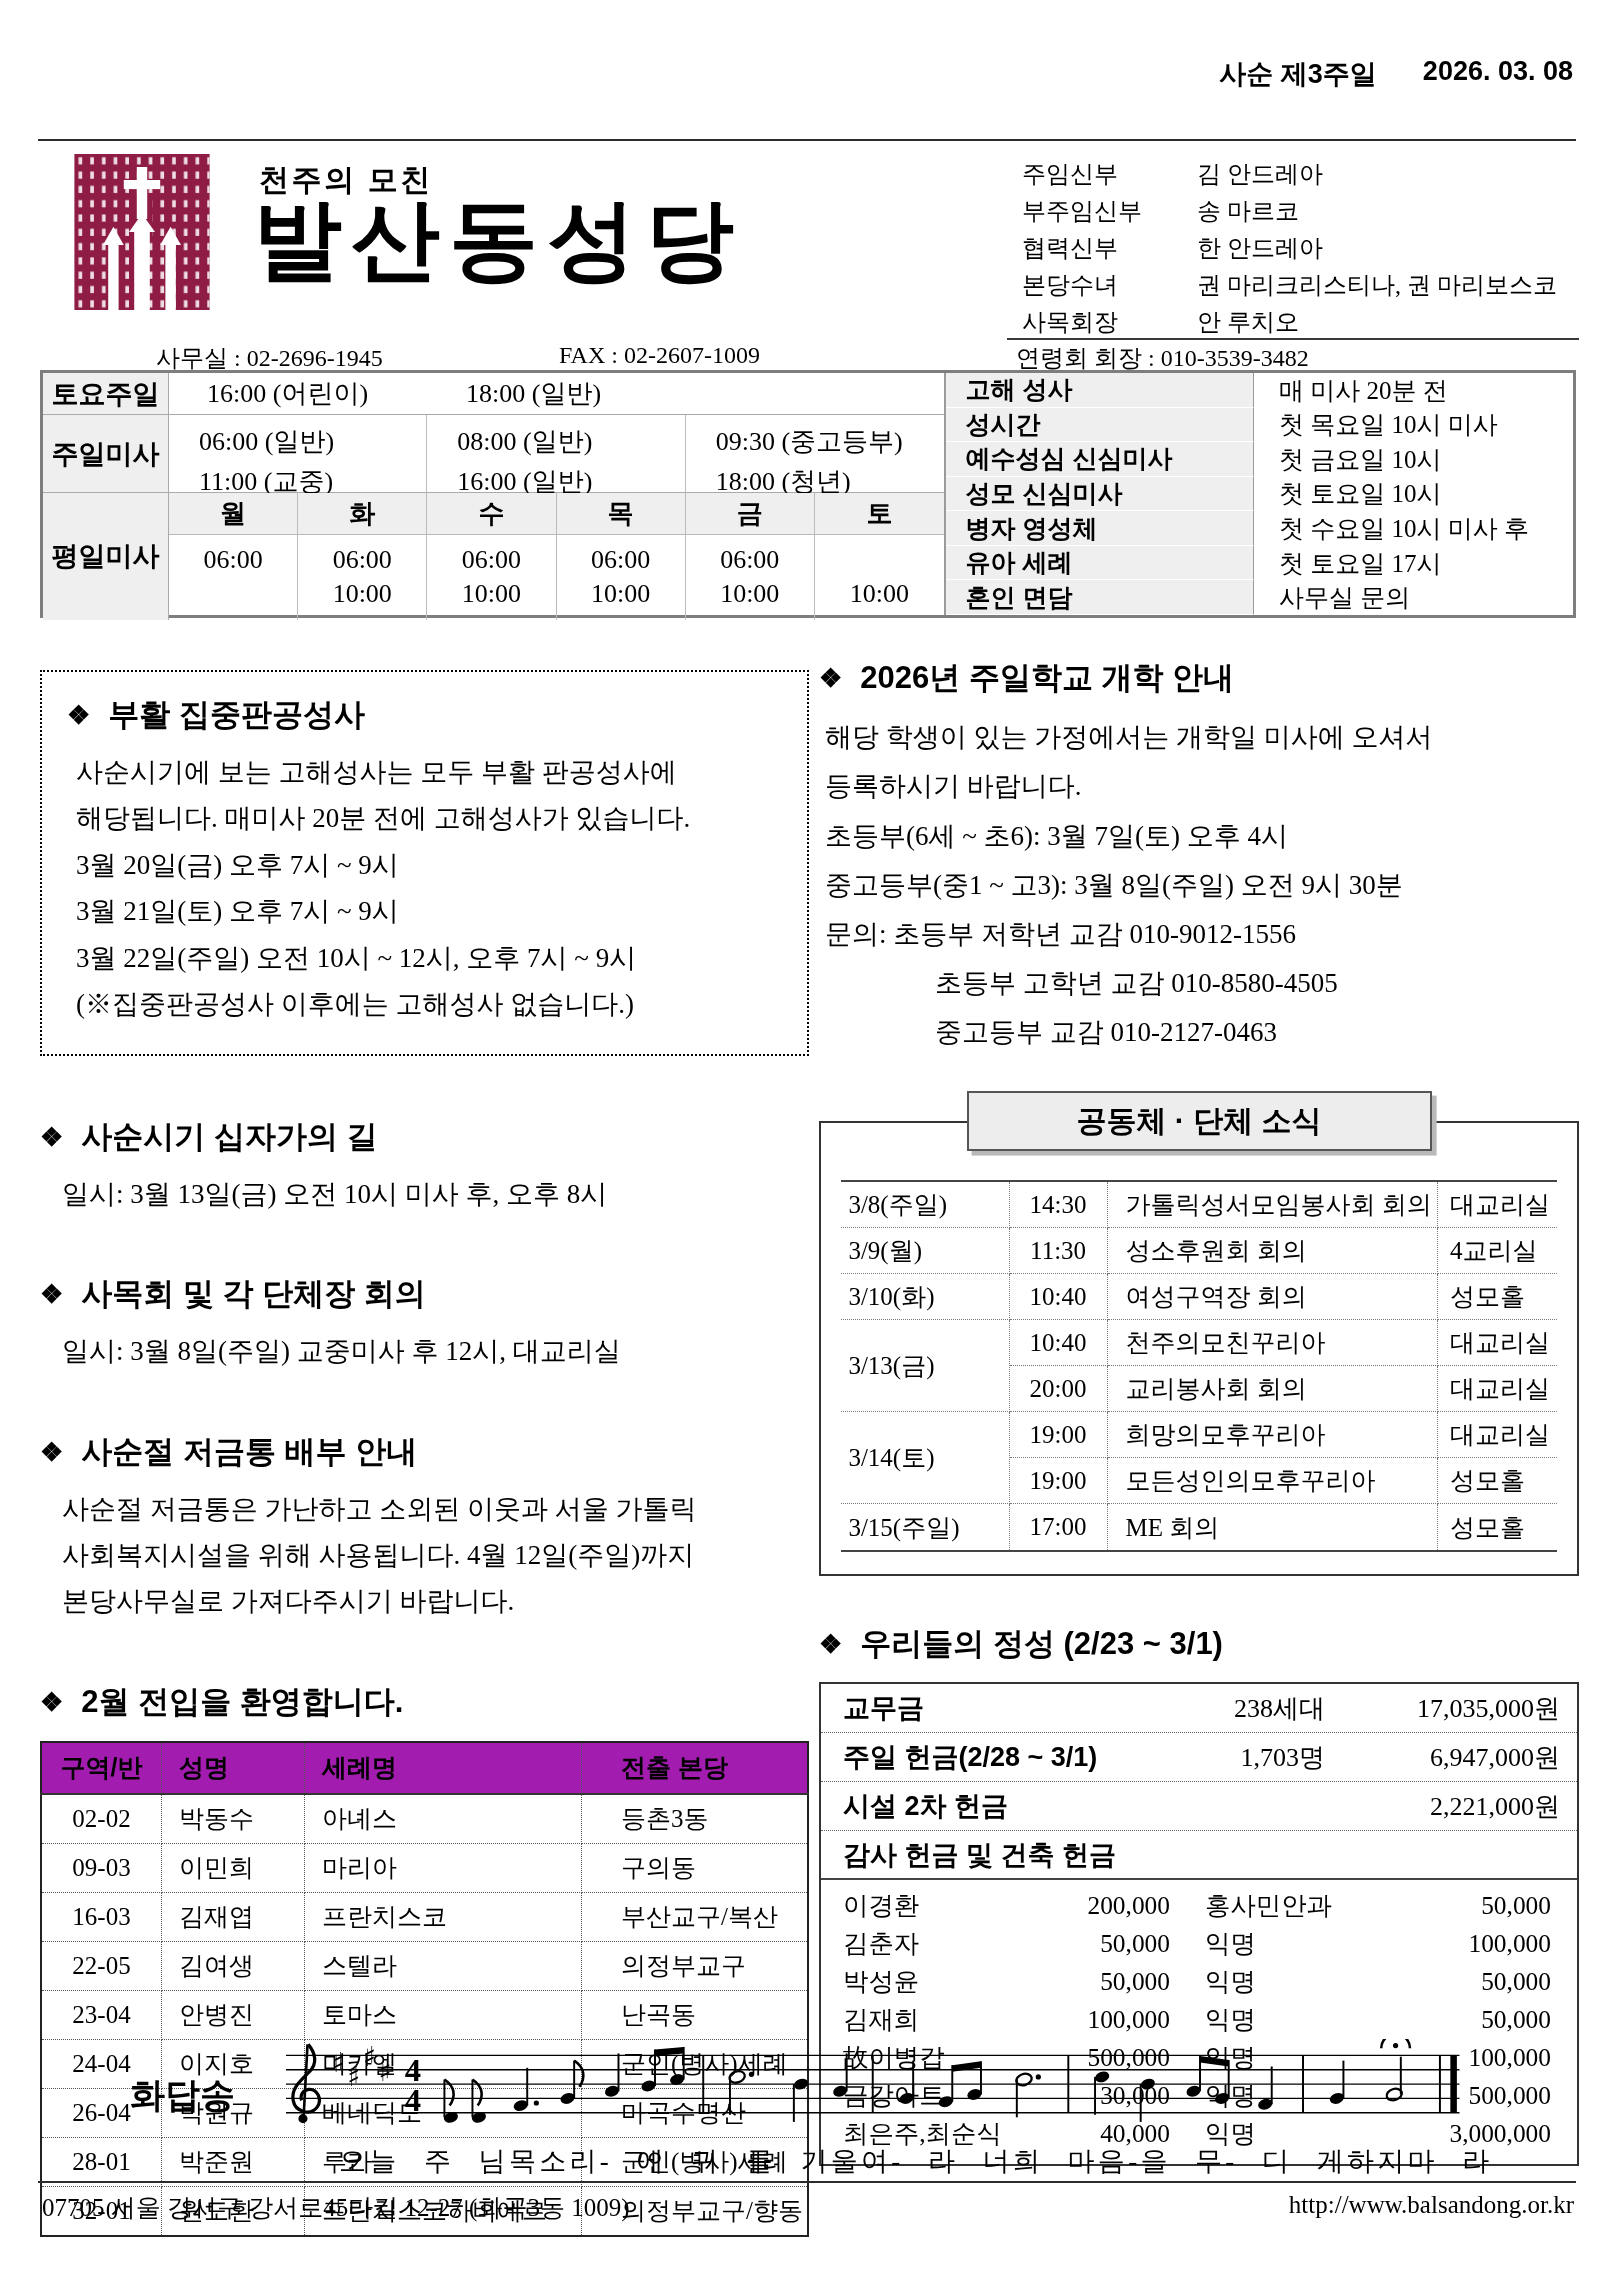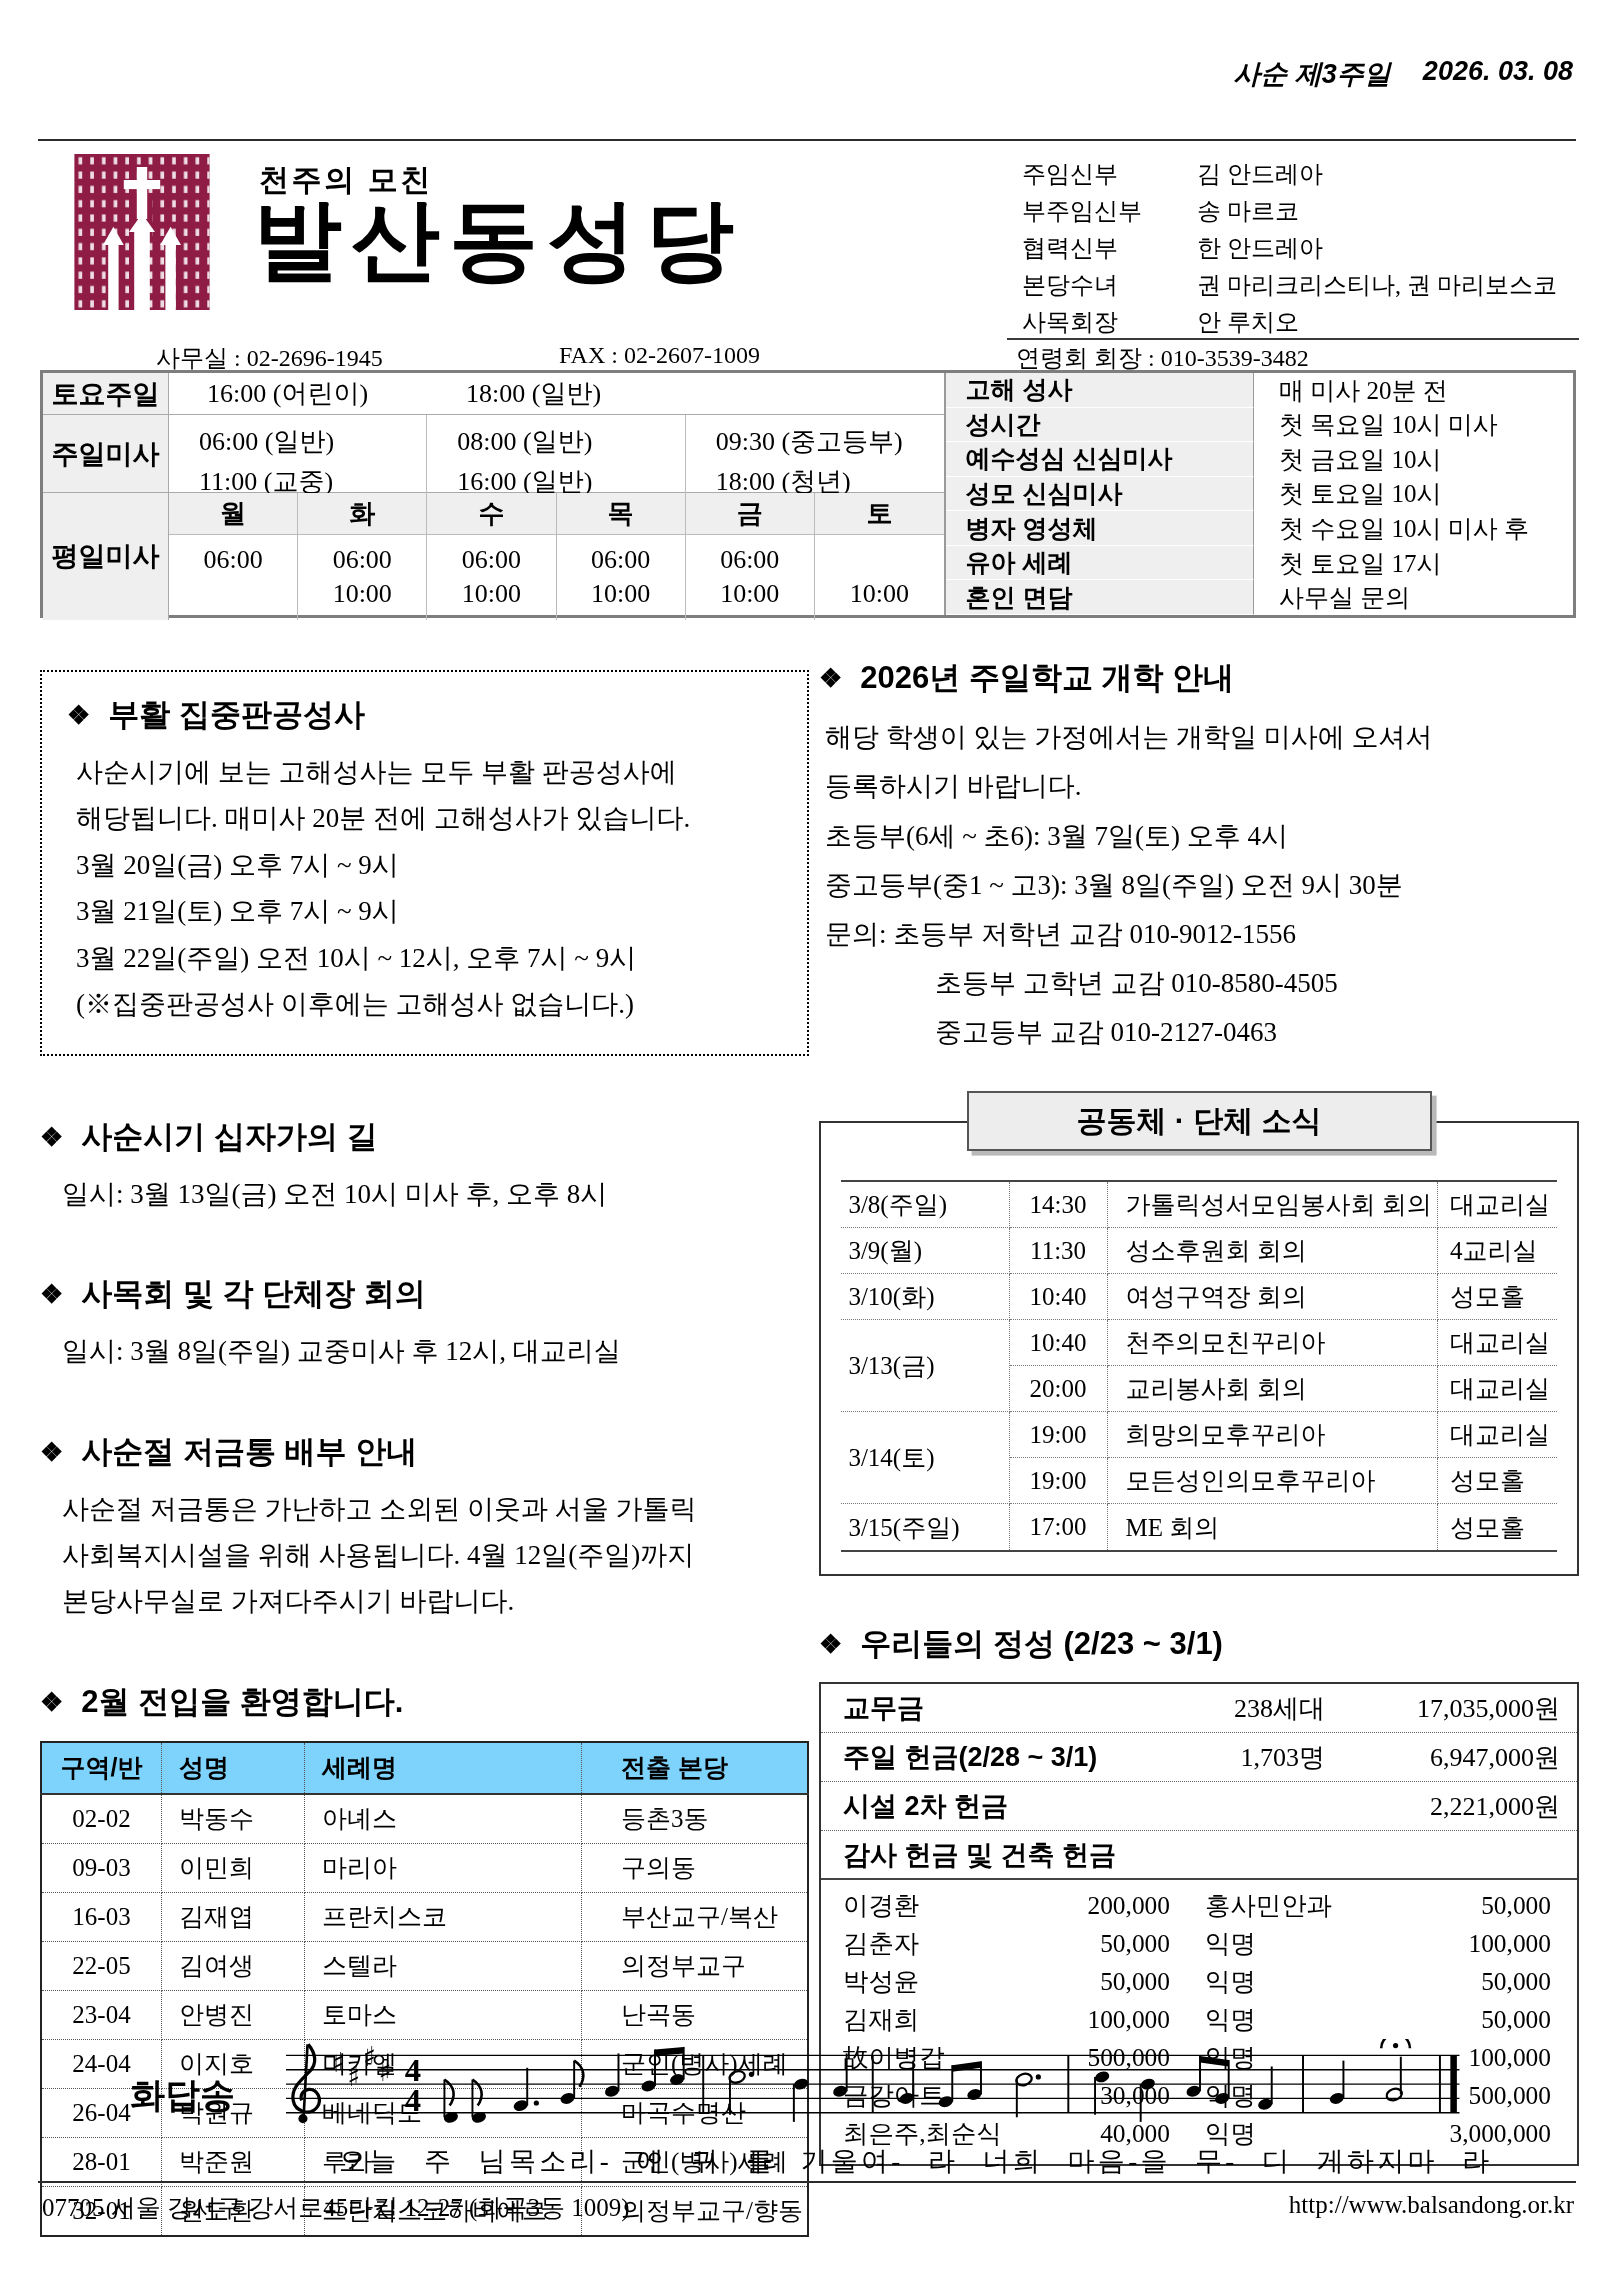--- a/index.html
+++ b/index.html
@@ -7,21 +7,21 @@
     position:relative;
     width:1616px;height:2284px;
     background:#ffffff;color:#000;
     font-family:"Liberation Serif", serif;
     overflow:hidden;
   }
   .abs{position:absolute;}
   .sans{font-family:"Liberation Sans", sans-serif;}
 
   
-  .date-line{top:56px;right:43px;font-size:27px;font-weight:700;display:flex;gap:32px;font-style:italic;}
+  .date-line{top:56px;right:43px;font-size:27px;font-weight:700;display:flex;gap:46px;}
   .top-rule{top:139px;left:38px;width:1538px;border-top:2px solid #2b2b2b;}
 
   .logo-box{left:74px;top:154px;width:136px;height:156px;}
   .logo-sub{left:259px;top:160px;font-size:30px;font-weight:700;letter-spacing:2.6px;}
   .logo-title{left:253px;top:188px;font-size:89px;font-weight:800;letter-spacing:9px;line-height:1.15;}
 
   .staff-block{left:1022px;top:155px;width:555px;}
   .staff-row{display:flex;height:37px;align-items:center;font-size:24px;}
   .staff-role{width:175px;font-family:"Liberation Sans",sans-serif;}
   .staff-name{flex:1;}
@@ -58,21 +58,21 @@
   .sec-body{margin:13px 0 0 22px;font-size:27px;line-height:1.72;}
 
   
   .left-col{left:40px;top:670px;width:769px;}
   .pang-box{border:2px dotted #000;padding:22px 22px 26px 25px;box-sizing:border-box;}
   .pang-box .sec-body{margin-left:9px;}
   .gap1{margin-top:60px;}
   .gap2{margin-top:56px;}
 
   .nc-table{margin-top:18px;width:100%;border:2px solid #222;border-collapse:collapse;}
-  .nc-table th{background:#7dd3fc;font-family:"Liberation Sans",sans-serif;font-weight:700;}
+  .nc-table th{background:#a21caf;font-family:"Liberation Sans",sans-serif;font-weight:700;}
   .nc-table th,.nc-table td{font-size:25px;height:48px;border-right:1.3px dotted #555;border-bottom:1.3px dotted #555;padding:0 0 0 17px;text-align:left;}
   .nc-table th:last-child,.nc-table td:last-child{border-right:none;}
   .nc-table tr:last-child td{border-bottom:none;}
   .nc-table .c0{width:119px;text-align:center;padding-left:0;}
   .nc-table .c1{width:125px;}
   .nc-table .c2{width:259px;}
   .nc-table th.c3,.nc-table td.c3{padding-left:39px;}
   .nc-table tr.hd th{border-bottom:2px solid #333;height:50px;}
 
   

